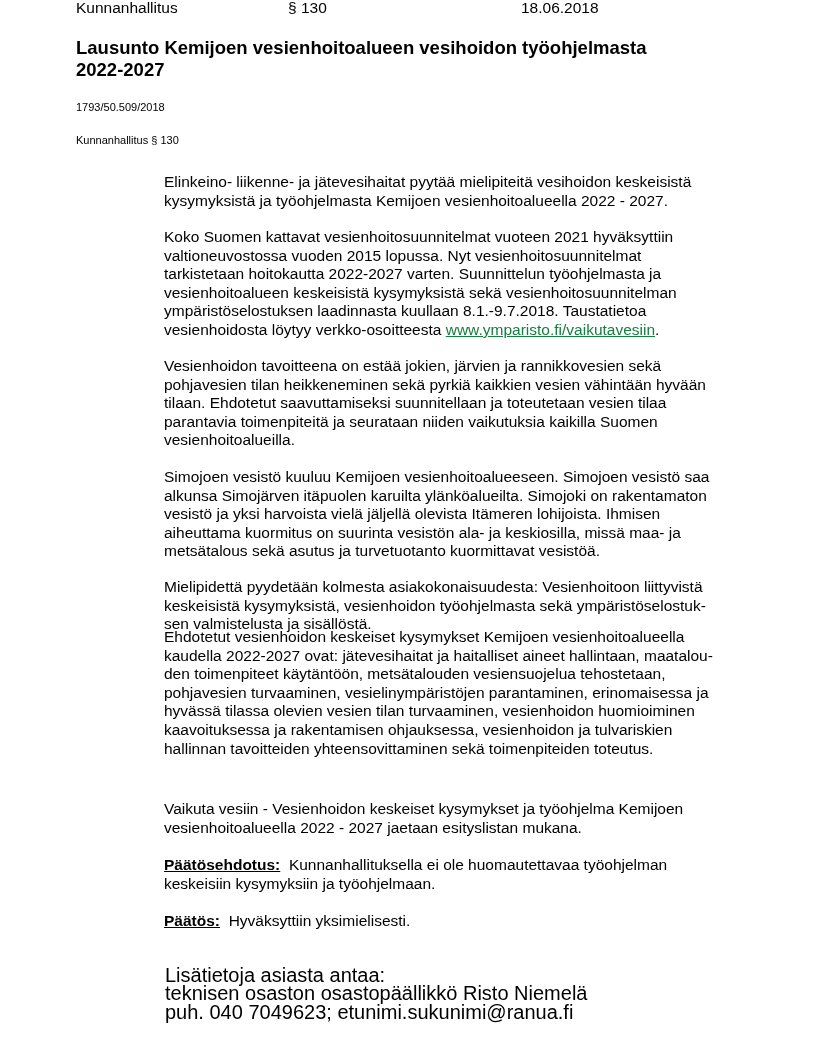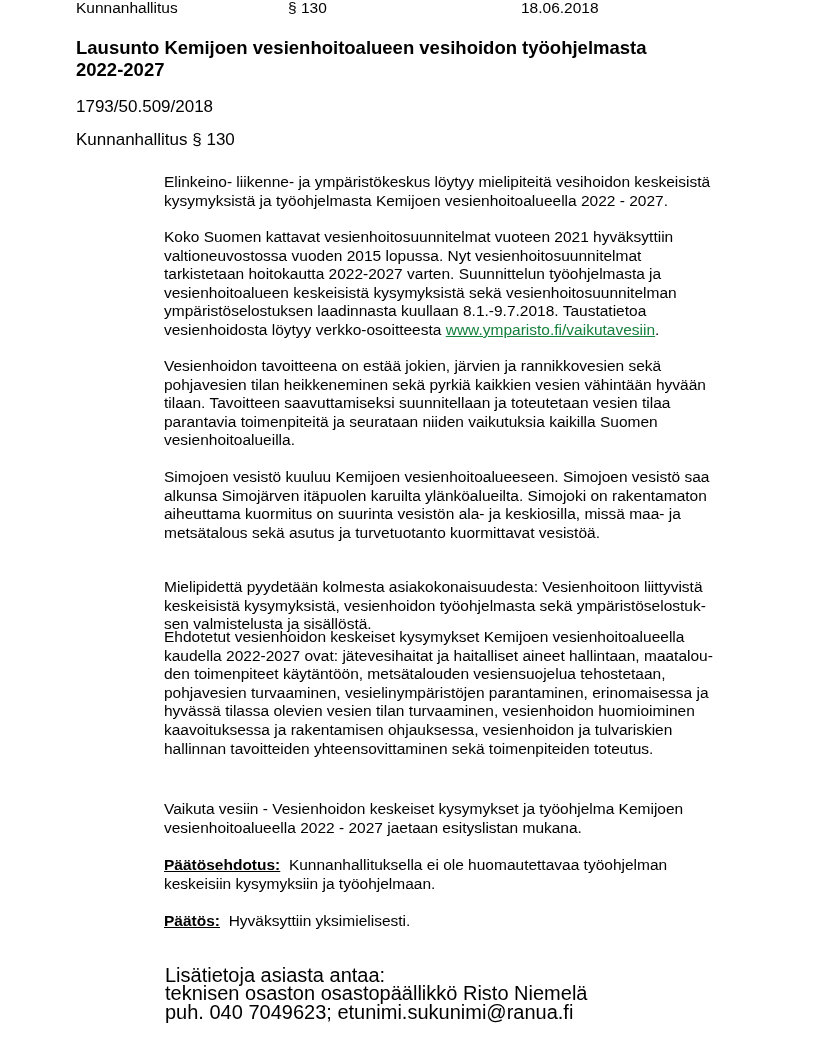--- a/index.html
+++ b/index.html
@@ -1,21 +1,21 @@
 <!DOCTYPE html>
 <html><head>
 <meta charset="utf-8">
 <style>
   html, body { margin: 0; padding: 0; background: #ffffff; }
   body { width: 816px; height: 1056px; position: relative; overflow: hidden;
          font-family: "Liberation Sans", sans-serif; color: #000; }
   .hdr { position: absolute; top: -2px; font-size: 15.5px; line-height: 20px; }
   .title { position: absolute; left: 76px; top: 37px; width: 640px;
            font-size: 18.5px; font-weight: bold; line-height: 22px; }
-  .meta { position: absolute; left: 76px; font-size: 17px; line-height: 20px; }
+  .meta { position: absolute; left: 76px; font-size: 11px; line-height: 20px; }
   .body { position: absolute; left: 164px; width: 600px; font-size: 15.5px; }
   .para { position: absolute; left: 0; white-space: nowrap; }
   .line { display: block; height: 18.6px; line-height: 18.6px; }
   .lbl { font-weight: bold; text-decoration: underline; }
   a.link { color: #15803d; text-decoration: underline; }
   .contact { position: absolute; left: 165px; top: 966px; font-size: 20px; white-space: nowrap; }
   .contact .line { height: 18.4px; line-height: 18.4px; }
 </style>
 </head>
 <body>
@@ -28,44 +28,45 @@
   <span class="line" style="height:22px;line-height:22px;">Lausunto Kemijoen vesienhoitoalueen vesihoidon työohjelmasta</span>
   <span class="line" style="height:22px;line-height:22px;">2022-2027</span>
 </div>
 
 <div class="meta" style="top:97px;">1793/50.509/2018</div>
 <div class="meta" style="top:130px;">Kunnanhallitus § 130</div>
 
 <div class="body" style="top:0;">
 
   <div class="para" style="top:173px;">
-    <span class="line">Elinkeino- liikenne- ja ympäristökeskus löytyy mielipiteitä vesihoidon keskeisistä</span>
+    <span class="line">Elinkeino- liikenne- ja jätevesihaitat pyytää mielipiteitä vesihoidon keskeisistä</span>
     <span class="line">kysymyksistä ja työohjelmasta Kemijoen vesienhoitoalueella 2022 - 2027.</span>
   </div>
 
   <div class="para" style="top:228px;">
     <span class="line">Koko Suomen kattavat vesienhoitosuunnitelmat vuoteen 2021 hyväksyttiin</span>
     <span class="line">valtioneuvostossa vuoden 2015 lopussa. Nyt vesienhoitosuunnitelmat</span>
     <span class="line">tarkistetaan hoitokautta 2022-2027 varten. Suunnittelun työohjelmasta ja</span>
     <span class="line">vesienhoitoalueen keskeisistä kysymyksistä sekä vesienhoitosuunnitelman</span>
     <span class="line">ympäristöselostuksen laadinnasta kuullaan 8.1.-9.7.2018. Taustatietoa</span>
     <span class="line"><span>vesienhoidosta löytyy verkko-osoitteesta </span><a class="link">www.ymparisto.fi/vaikutavesiin</a><span>.</span></span>
   </div>
 
   <div class="para" style="top:357px;">
     <span class="line">Vesienhoidon tavoitteena on estää jokien, järvien ja rannikkovesien sekä</span>
     <span class="line">pohjavesien tilan heikkeneminen sekä pyrkiä kaikkien vesien vähintään hyvään</span>
-    <span class="line">tilaan. Tavoitteen saavuttamiseksi suunnitellaan ja toteutetaan vesien tilaa</span>
+    <span class="line">tilaan. Ehdotetut saavuttamiseksi suunnitellaan ja toteutetaan vesien tilaa</span>
     <span class="line">parantavia toimenpiteitä ja seurataan niiden vaikutuksia kaikilla Suomen</span>
     <span class="line">vesienhoitoalueilla.</span>
   </div>
 
   <div class="para" style="top:468px;">
     <span class="line">Simojoen vesistö kuuluu Kemijoen vesienhoitoalueeseen. Simojoen vesistö saa</span>
     <span class="line">alkunsa Simojärven itäpuolen karuilta ylänköalueilta. Simojoki on rakentamaton</span>
+    <span class="line">vesistö ja yksi harvoista vielä jäljellä olevista Itämeren lohijoista. Ihmisen</span>
     <span class="line">aiheuttama kuormitus on suurinta vesistön ala- ja keskiosilla, missä maa- ja</span>
     <span class="line">metsätalous sekä asutus ja turvetuotanto kuormittavat vesistöä.</span>
   </div>
 
   <div class="para" style="top:578px;">
     <span class="line">Mielipidettä pyydetään kolmesta asiakokonaisuudesta: Vesienhoitoon liittyvistä</span>
     <span class="line">keskeisistä kysymyksistä, vesienhoidon työohjelmasta sekä ympäristöselostuk-</span>
     <span class="line">sen valmistelusta ja sisällöstä.</span>
   </div>
 

